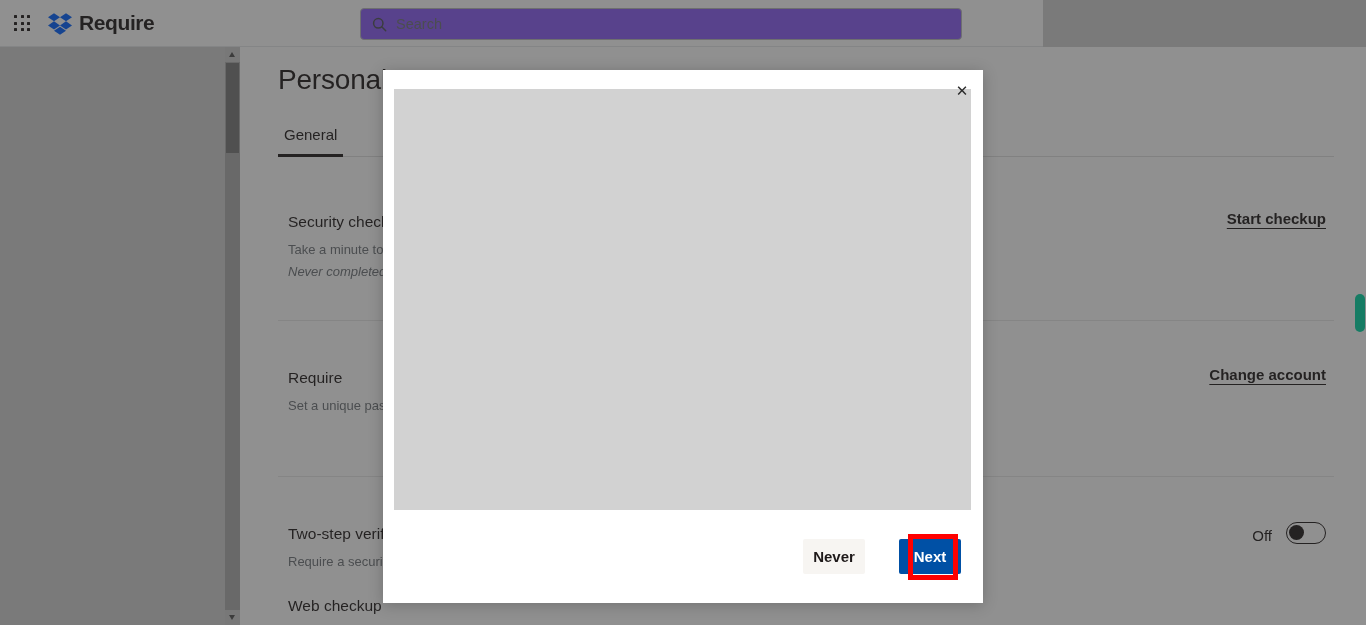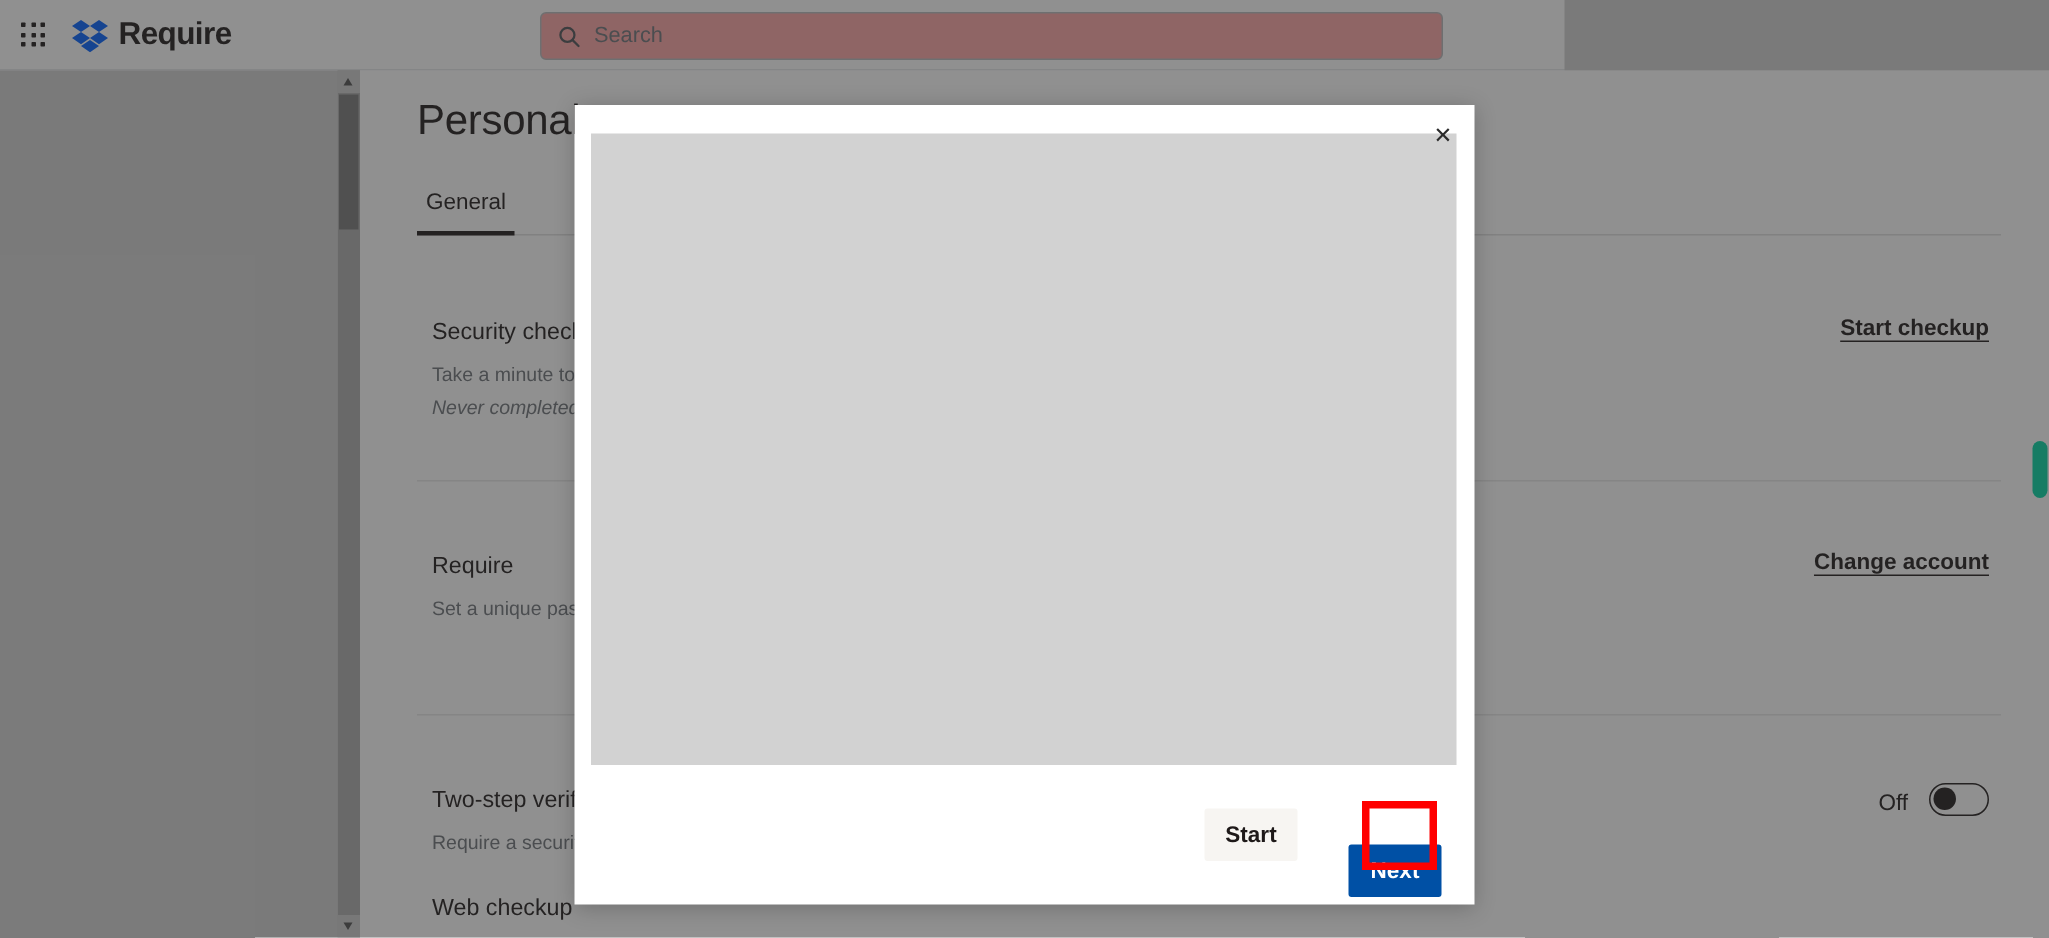--- a/index.html
+++ b/index.html
@@ -57,21 +57,21 @@
     color: #1e1919;
     letter-spacing: -0.4px;
     line-height: 24px;
   }
   #search-box {
     position: absolute;
     left: 360px; top: 8px;
     width: 602px; height: 32px;
     border: 1px solid #b9bbbd;
     border-radius: 4px;
-    background: #fca5a5;
+    background: #8b5cf6;
     display: flex;
     align-items: center;
     padding-left: 11px;
     gap: 9px;
   }
   #search-box input {
     border: 0;
     outline: 0;
     background: transparent;
     font-family: "Liberation Sans", sans-serif;
@@ -306,21 +306,20 @@
     background: #f7f5f2;
     color: #1e1919;
     font-weight: 600;
   }
   #btn-next {
     right: 22px; top: 29px;
     width: 62px; height: 35px;
     background: #0050a5;
     color: #ffffff;
     font-weight: 600;
-    margin-top: 24px;
   }
   
   #next-highlight {
     position: absolute;
     right: 25px; top: 24px;
     width: 50px; height: 46px;
     border: 5px solid #ff0000;
     z-index: 5;
     pointer-events: none;
   }
@@ -417,17 +416,17 @@
 
   <div id="edge-pip"></div>
 </div>
 
 <div id="dimmer"></div>
 
 <div id="modal">
   <div id="modal-close">✕</div>
   <div id="modal-body"></div>
   <div id="modal-footer">
-    <button class="btn" id="btn-back">Start</button>
+    <button class="btn" id="btn-back">Never</button>
     <button class="btn" id="btn-next">Next</button>
     <div id="next-highlight"></div>
   </div>
 </div>
 
 </body></html>

